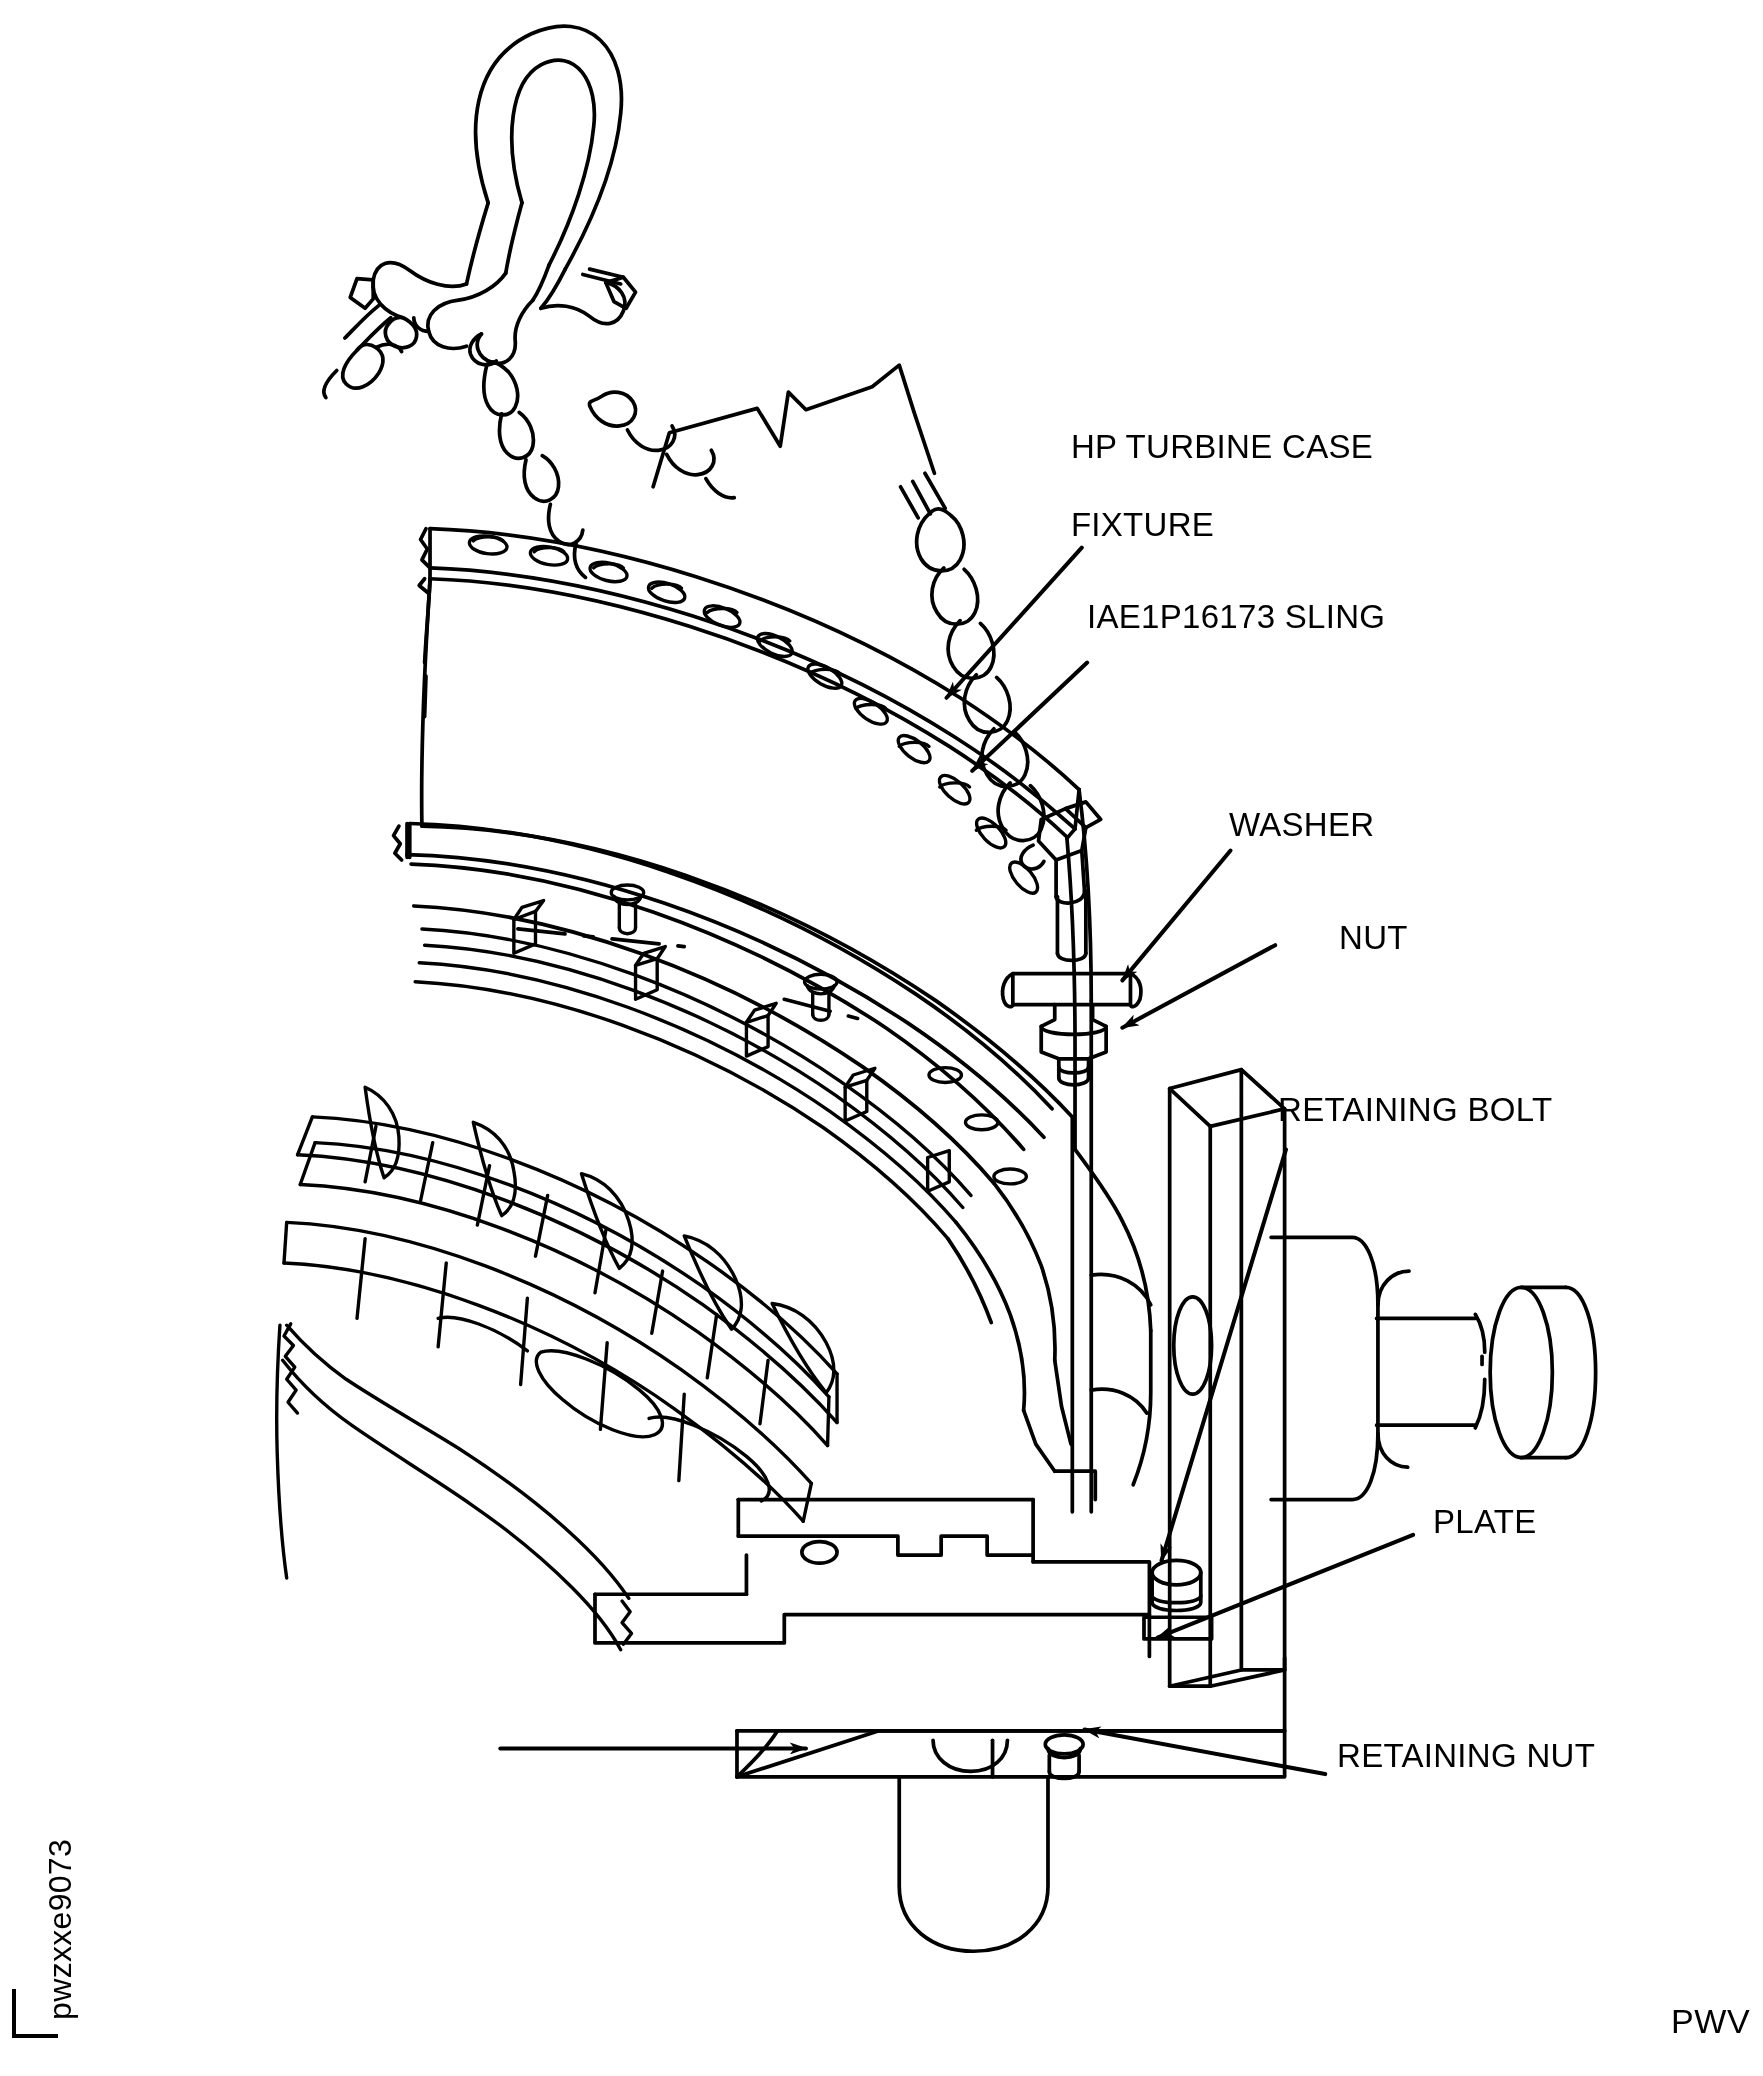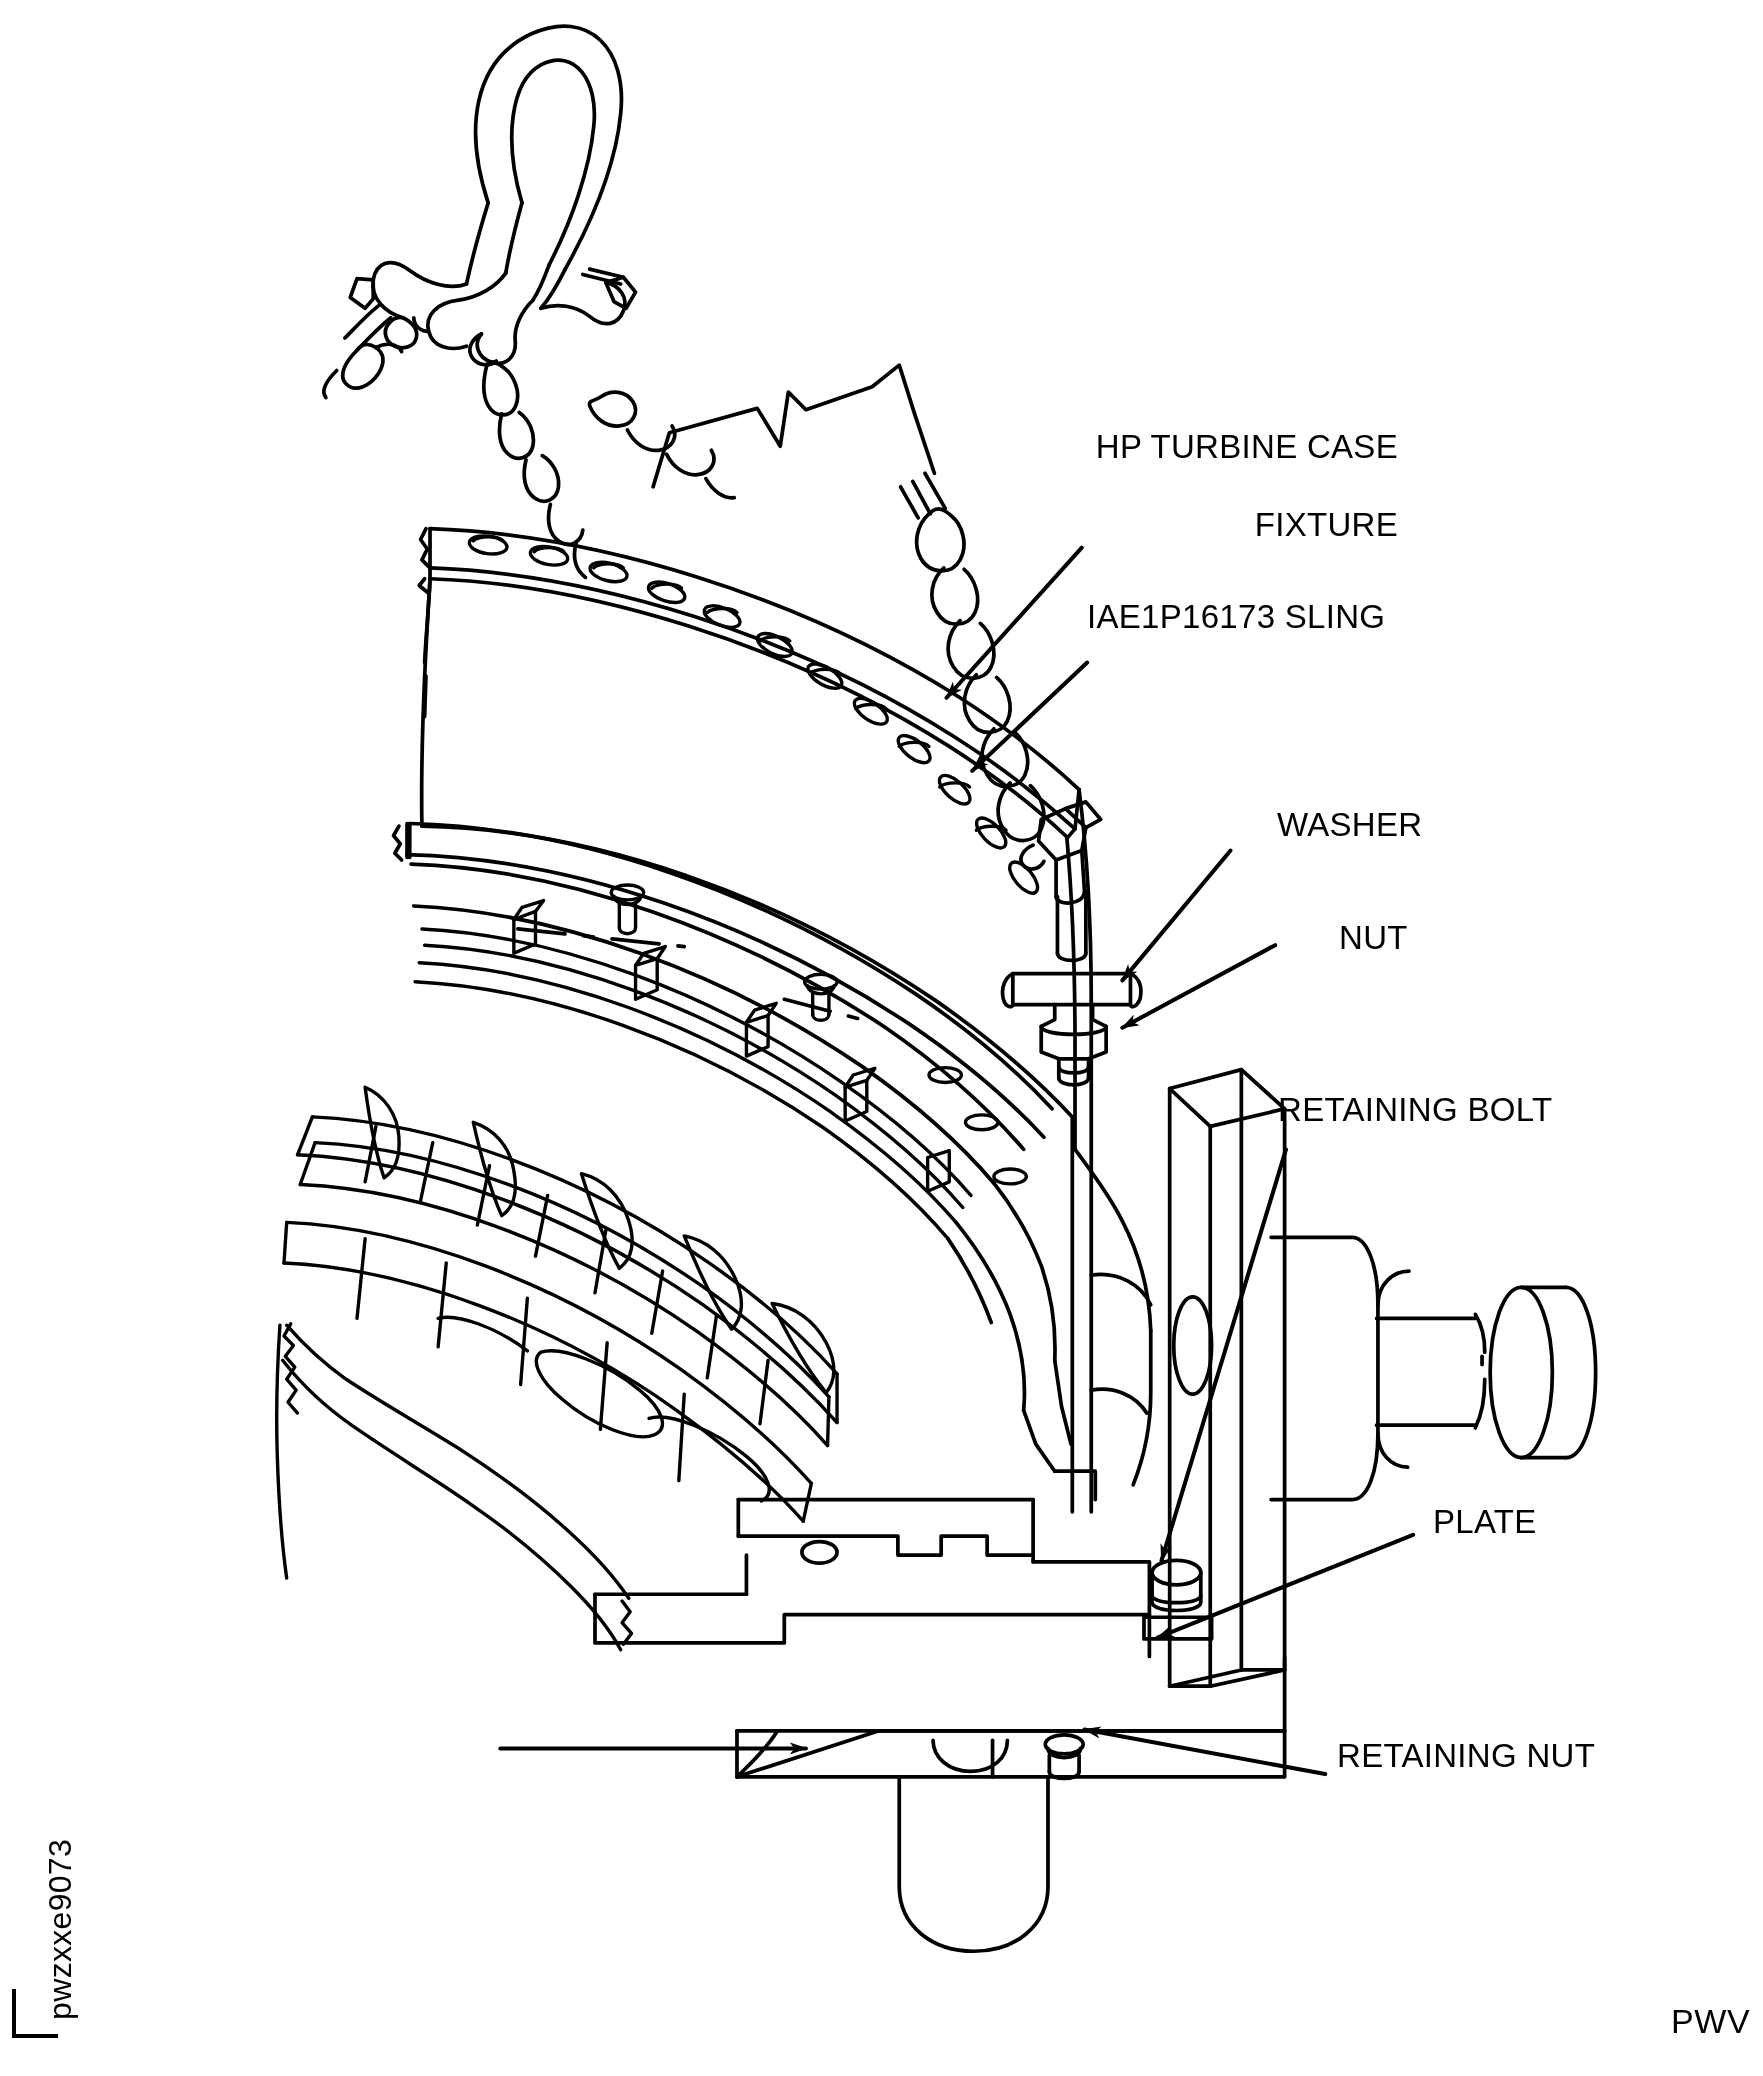--- a/index.html
+++ b/index.html
@@ -14,21 +14,21 @@
   .label{
     position:absolute;
     font-family:"Liberation Sans","DejaVu Sans",sans-serif;
     font-size:33px;
     font-weight:400;
     letter-spacing:0.3px;
     white-space:pre;
     line-height:1.18;
     color:#000;
   }
-  .label.center{text-align:right;}
+  .label.center{text-align:left;}
   .label.right{text-align:right;}
   #figure-id{
     position:absolute;
     left:-27px;top:1913px;
     width:176px;
     transform:rotate(-90deg);
     transform-origin:50% 50%;
     font-size:32px;
     letter-spacing:0.3px;
     white-space:pre;
@@ -395,21 +395,21 @@
     </g>
   </svg>
 
   <div class="label center" style="left:1033px;top:389px;width:365px;">
     <span>HP TURBINE CASE</span><br>
     <span>FIXTURE</span>
   </div>
 
   <div class="label" style="left:1087px;top:598px;">IAE1P16173 SLING</div>
 
-  <div class="label" style="left:1229px;top:806px;margin-left:48px;">WASHER</div>
+  <div class="label" style="left:1229px;top:806px;">WASHER</div>
 
   <div class="label" style="left:1339px;top:919px;">NUT</div>
 
   <div class="label" style="left:1278px;top:1091px;">RETAINING BOLT</div>
 
   <div class="label" style="left:1433px;top:1503px;">PLATE</div>
 
 
   <div class="label" style="left:1337px;top:1737px;">RETAINING NUT</div>
 

